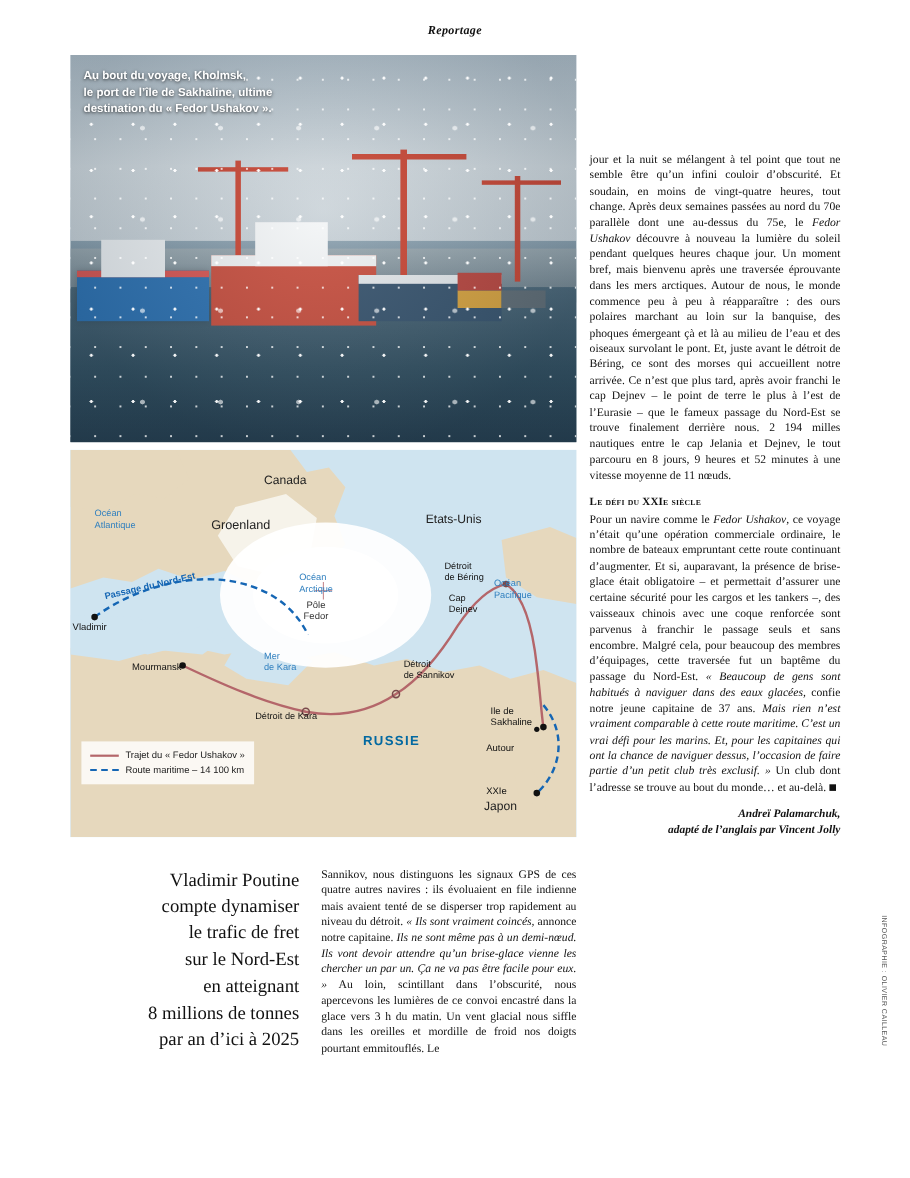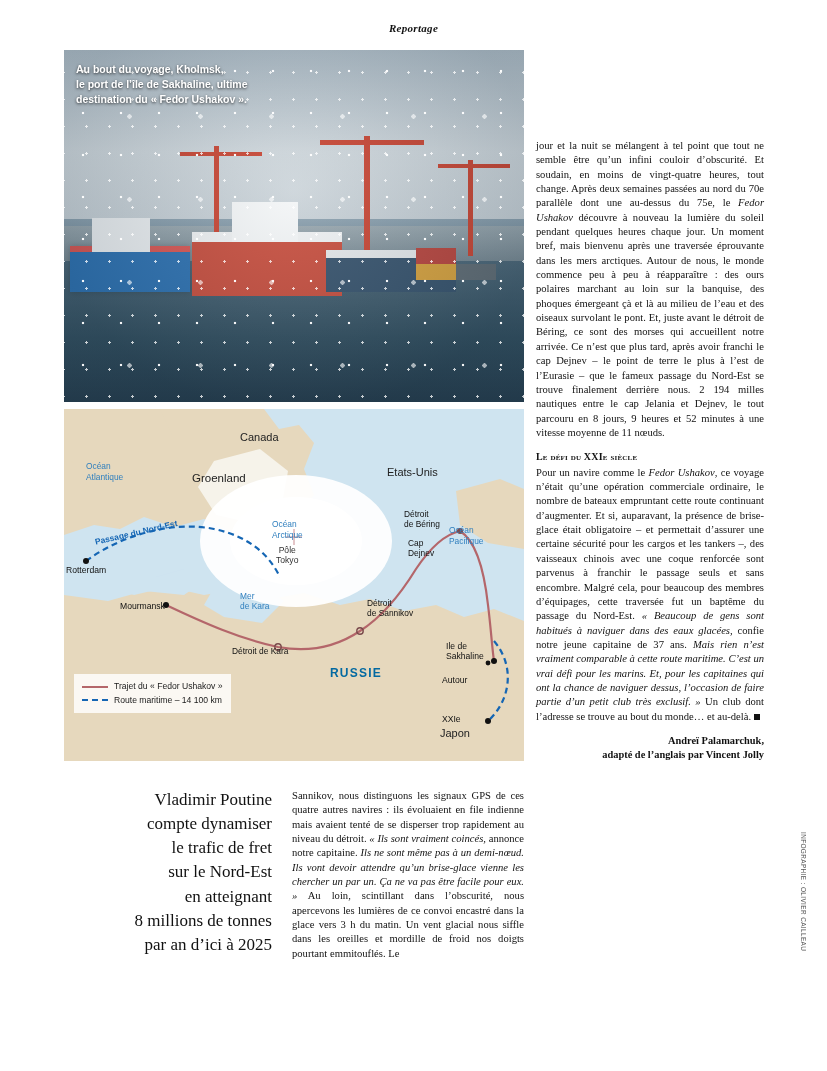--- a/index.html
+++ b/index.html
@@ -136,21 +136,21 @@
   .subhead {
     font-family:"Liberation Serif", serif;
     font-variant:small-caps;
     font-weight:bold;
     font-size:10px;
     letter-spacing:.2px;
     margin-top:10px;
     margin-bottom:2px;
   }
   .sig {
-    text-align:right; font-weight:bold;
+    text-align:right; font-style:italic; font-weight:bold;
     font-size:10.4px; line-height:1.35; margin-top:10px;
   }
   .credit {
     position:absolute; right:5px; bottom:120px;
     writing-mode:vertical-rl;
     font-family:"Liberation Sans", sans-serif;
     font-size:6.4px; letter-spacing:.4px; color:#555;
   }
   .footer {
     position:absolute; left:0; bottom:36px; width:827px; text-align:center;
@@ -238,23 +238,23 @@
     <div style="position:absolute; left:176px; top:22px; font-size:11px; color:#222;">Canada</div>
     <div style="position:absolute; left:128px; top:63px; font-size:11.5px; color:#222;">Groenland</div>
     <div style="position:absolute; left:323px; top:57px; font-size:11px; color:#222;">Etats-Unis</div>
     <div style="position:absolute; left:22px; top:52px; font-size:8.4px; color:#2f7fbe; white-space:pre-line; line-height:1.25;">Océan
 Atlantique</div>
     <div style="position:absolute; left:208px; top:110px; font-size:8.4px; color:#2f7fbe; white-space:pre-line; line-height:1.25;">Océan
 Arctique</div>
     <div style="position:absolute; left:385px; top:116px; font-size:8.4px; color:#2f7fbe; white-space:pre-line; line-height:1.25;">Océan
 Pacifique</div>
     <div style="position:absolute; left:212px; top:136px; font-size:8.6px; color:#333; white-space:pre-line; line-height:1.2; text-align:center;">Pôle
-Tokyo</div>
+Fedor</div>
     <div style="position:absolute; left:30px; top:128px; font-size:8.4px; color:#1566b4; font-weight:bold; transform:rotate(-13deg); transform-origin:left top;">Passage du Nord-Est</div>
-    <div style="position:absolute; left:2px; top:156px; font-size:8.6px; color:#111;">Rotterdam</div>
+    <div style="position:absolute; left:2px; top:156px; font-size:8.6px; color:#111;">Vladimir</div>
     <div style="position:absolute; left:56px; top:192px; font-size:8.6px; color:#111;">Mourmansk</div>
     <div style="position:absolute; left:176px; top:182px; font-size:8.4px; color:#2f7fbe; white-space:pre-line; line-height:1.2;">Mer
 de Kara</div>
     <div style="position:absolute; left:168px; top:237px; font-size:8.4px; color:#111;">Détroit de Kara</div>
     <div style="position:absolute; left:303px; top:189px; font-size:8.4px; color:#111; white-space:pre-line; line-height:1.2;">Détroit
 de Sannikov</div>
     <div style="position:absolute; left:340px; top:100px; font-size:8.4px; color:#111; white-space:pre-line; line-height:1.2;">Détroit
 de Béring</div>
     <div style="position:absolute; left:344px; top:129px; font-size:8.4px; color:#111; white-space:pre-line; line-height:1.2;">Cap
 Dejnev</div>

